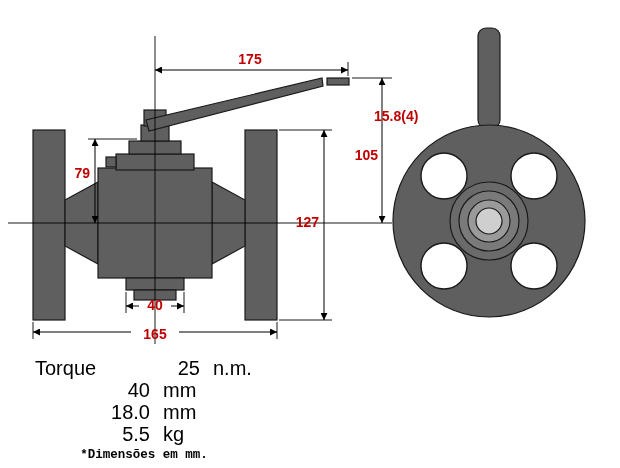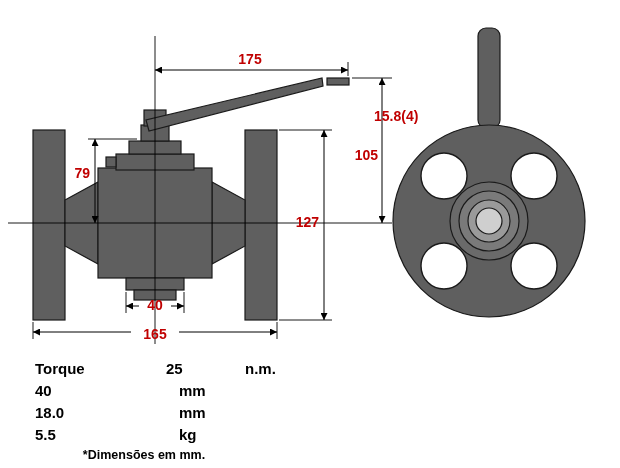--- a/index.html
+++ b/index.html
@@ -16,26 +16,26 @@
     fill:var(--dim-color,#c00000);
     font-family:"Liberation Sans",sans-serif;font-size:14px;font-weight:bold;
   }
   .spec-table{
     position:absolute;left:35px;top:349px;width:218px;
     color:var(--table-color,#000);
   }
   .spec-row{
     display:grid;grid-template-columns:115px 50px auto;
     height:22px;align-items:center;
-    font-size:15px;font-weight:bold;gap:16px;
+    font-size:20px;font-weight:normal;
   }
-  .spec-value{text-align:left;}
+  .spec-value{text-align:right;}
   .spec-unit{padding-left:13px;}
   .footnote{
-    margin-top:3px;text-align:center;font-size:12.5px;font-weight:bold;
+    margin-top:3px;text-align:center;font-size:12.5px;font-weight:bold;font-family:Liberation Mono, monospace;
   }
 </style>
 </head>
 <body>
 
 <div class="canvas">
 
   <svg class="drawing" width="620" height="345" viewBox="0 0 620 345" xmlns="http://www.w3.org/2000/svg">
     <defs>
       <marker id="arr" viewBox="0 0 10 10" refX="10" refY="5" markerWidth="9" markerHeight="7" orient="auto">

